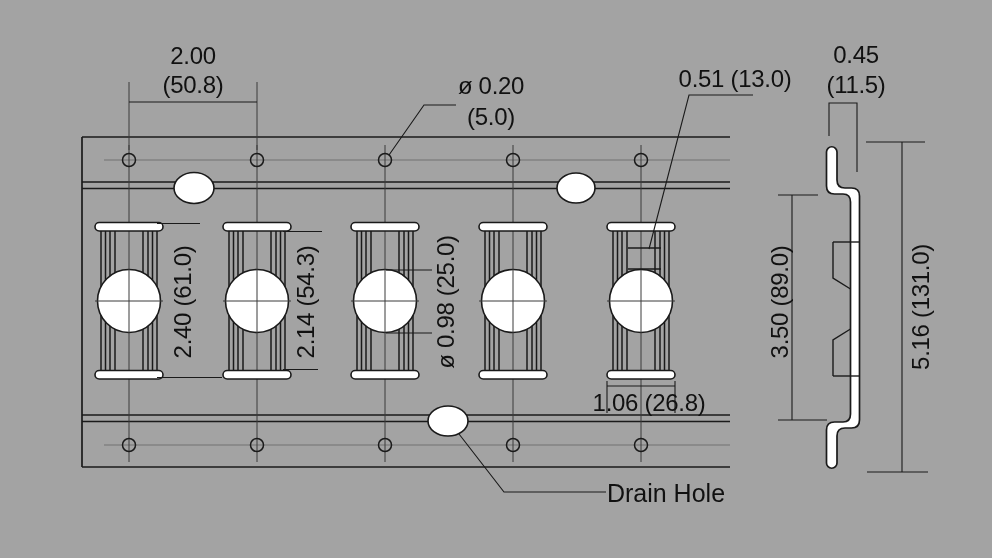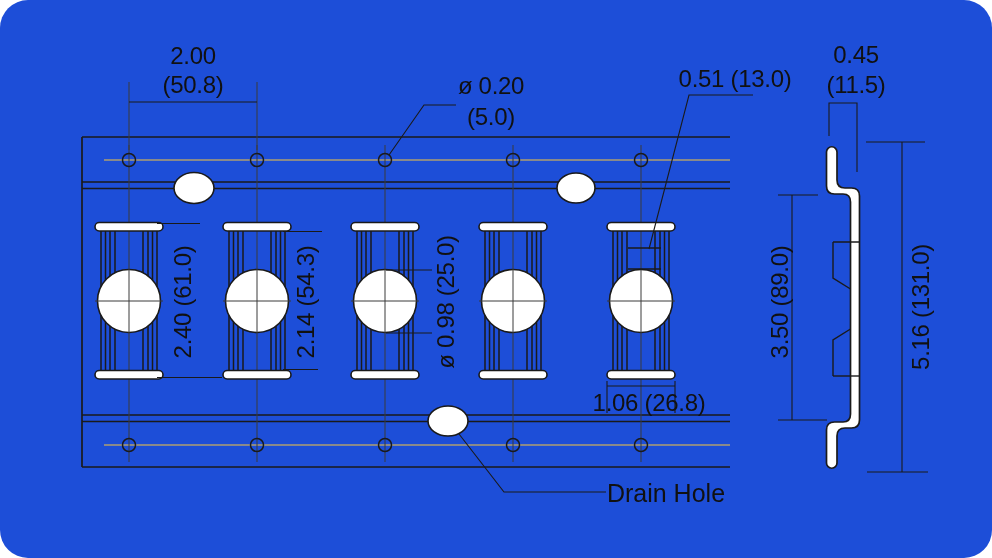--- a/index.html
+++ b/index.html
@@ -1,16 +1,16 @@
 <!DOCTYPE html>
 <html><head>
 <meta charset="utf-8">
 <style>
   html,body{margin:0;padding:0;background:#ffffff;}
-  .stage{width:992px;height:558px;background:#1d4ed8;position:relative;overflow:hidden;border-radius:28px;}
+  .stage{width:992px;height:558px;background:#a3a3a3;position:relative;overflow:hidden;}
   svg{display:block;}
   .dim-text{font-family:"Liberation Sans",sans-serif;font-size:24px;fill:#111;letter-spacing:-0.3px;}
   .note-text{font-family:"Liberation Sans",sans-serif;font-size:25px;fill:#111;}
 </style>
 </head>
 <body>
 
 <div class="stage">
 <svg width="992" height="558" viewBox="0 0 992 558" xmlns="http://www.w3.org/2000/svg">
 

